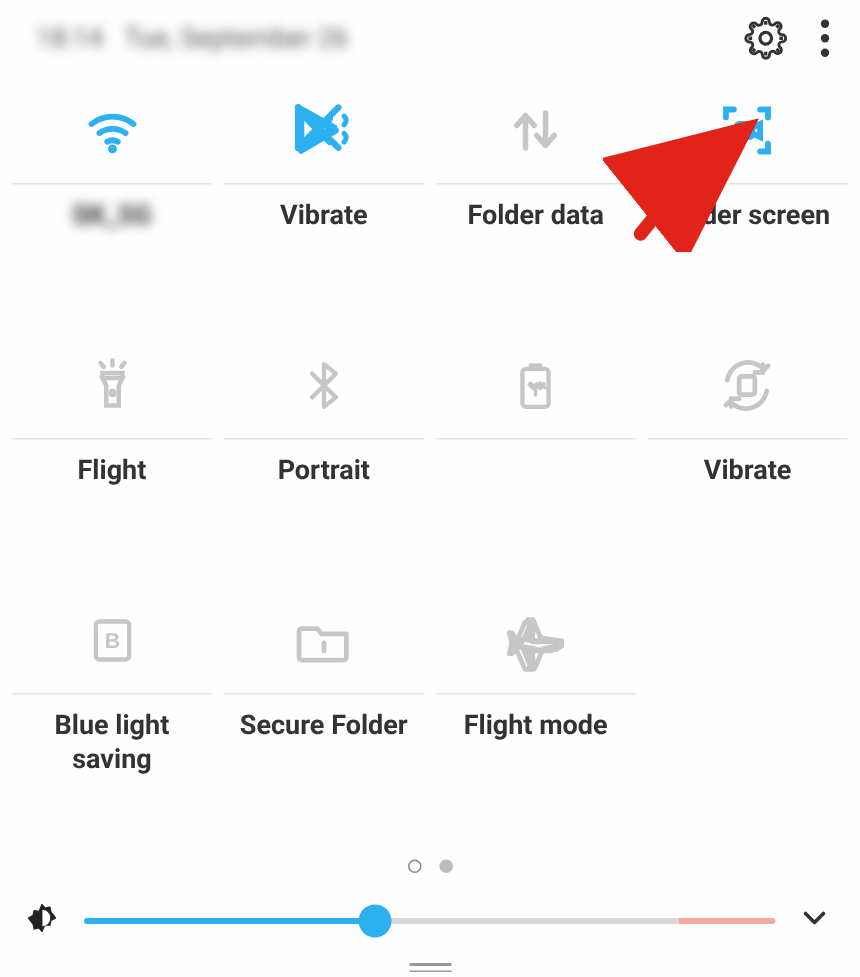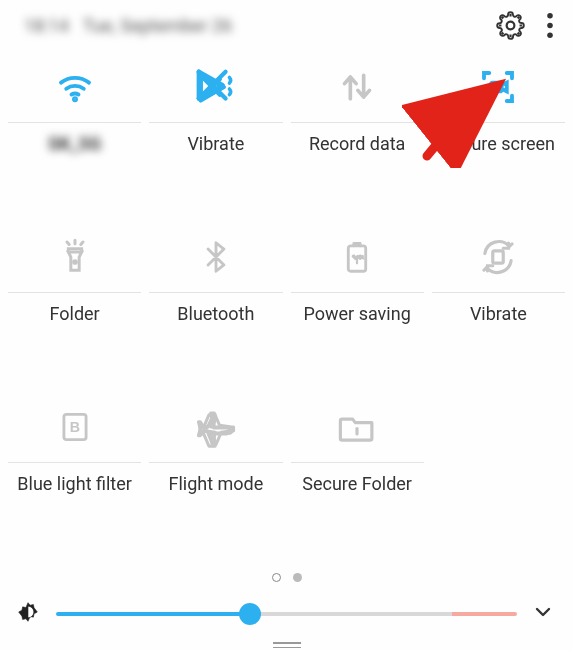--- a/index.html
+++ b/index.html
@@ -56,21 +56,21 @@
     background: #e3e3e3;
     margin: 0 4px;
   }
   .tile-label {
     text-align: center;
     font-size: 18px;
     color: #333;
     line-height: 1.25;
     padding: 10px 4px 0 4px;
     min-height: 56px;
-    font-weight: 400;
+    font-weight: 700;
   }
   .tile-label.blurred { filter: blur(4px); font-weight:700; color:#333; }
   
   .col-active svg { stroke:#2cb0f0; }
   .col-inactive svg { stroke:#c6c6c6; }
   
   .pager {
     display: flex;
     justify-content: center;
     align-items: center;
@@ -188,70 +188,69 @@
   </div>
 
   <div class="tile">
     <div class="tile-icon-zone col-inactive">
       <svg width="40" height="40" viewBox="0 0 24 24" fill="none" stroke-width="2.2" stroke-linecap="round" stroke-linejoin="round">
         <path d="M8 19V6M8 6l-3.5 4M8 6l3.5 4"></path>
           <path d="M16 5v13M16 18l-3.5-4M16 18l3.5-4"></path>
       </svg>
     </div>
     <div class="tile-divider"></div>
-    <div class="tile-label">Record data</div>
+    <div class="tile-label">Folder data</div>
   </div>
 
   <div class="tile">
     <div class="tile-icon-zone col-active">
       <svg width="42" height="42" viewBox="0 0 24 24" fill="none" stroke-width="2.2" stroke-linecap="round">
         <path d="M4 7V4h3M20 7V4h-3M4 17v3h3M20 17v3h-3"></path>
         <rect x="8" y="9.5" width="6" height="5" rx="1"></rect>
           <path d="M14 11l3-1.5v5L14 13"></path>
       </svg>
     </div>
     <div class="tile-divider"></div>
-    <div class="tile-label">Secure screen</div>
+    <div class="tile-label">Folder screen</div>
   </div>
 
   <div class="tile">
     <div class="tile-icon-zone col-inactive">
       <svg width="40" height="40" viewBox="0 0 24 24" fill="none" stroke-width="1.8" stroke-linecap="round">
         <path d="M8 9h8l-1.5 3v8h-5v-8z"></path>
           <path d="M8 9V7h8v2"></path>
         <path d="M12 4V2M8.5 4.5L7.2 3M15.5 4.5L16.8 3"></path>
         <circle cx="12" cy="15" r="0.8" fill="#c6c6c6"></circle>
       </svg>
     </div>
     <div class="tile-divider"></div>
-    <div class="tile-label">Folder</div>
+    <div class="tile-label">Flight</div>
   </div>
 
   <div class="tile">
     <div class="tile-icon-zone col-inactive">
       <svg width="38" height="38" viewBox="0 0 24 24" fill="none" stroke-width="1.8" stroke-linecap="round" stroke-linejoin="round">
         <path d="M7 7l10 10-5 4V3l5 4L7 17"></path>
       </svg>
     </div>
     <div class="tile-divider"></div>
-    <div class="tile-label">Bluetooth</div>
+    <div class="tile-label">Portrait</div>
   </div>
 
 
   <div class="tile">
     <div class="tile-icon-zone col-inactive">
       <svg width="38" height="38" viewBox="0 0 24 24" fill="none" stroke-width="1.8" stroke-linecap="round" stroke-linejoin="round">
         <rect x="6.5" y="5" width="11" height="16" rx="1.5"></rect>
           <path d="M10 5V3.5h4V5"></path>
         <path d="M10 11l2 2 2-2 2 2M12 13v3" stroke-width="1.4"></path>
         <path d="M9.5 11.5l1.5 1.5 1.5-1.5 1.5 1.5 1.5-1.5"></path>
       </svg>
     </div>
     <div class="tile-divider"></div>
-    <div class="tile-label">Power saving</div>
   </div>
 
   <div class="tile">
     <div class="tile-icon-zone col-inactive">
       <svg width="42" height="42" viewBox="0 0 24 24" fill="none" stroke-width="1.8" stroke-linecap="round">
         <path d="M4.5 10a8 8 0 0 1 14-4l1.5-1.5M19.5 14a8 8 0 0 1-14 4L4 19.5"></path>
         <path d="M18 4v3h-3M6 20v-3h3"></path>
         <rect x="9" y="8.5" width="6" height="7" rx="1"></rect>
       </svg>
     </div>
@@ -260,46 +259,46 @@
   </div>
 
   <div class="tile">
     <div class="tile-icon-zone col-inactive">
       <svg width="38" height="38" viewBox="0 0 24 24" fill="none" stroke-width="1.8">
         <rect x="5" y="4" width="14" height="16" rx="1.5"></rect>
         <text x="12" y="15" text-anchor="middle" font-size="9" fill="#c6c6c6" stroke="none" font-family="Arial" font-weight="600">B</text>
       </svg>
     </div>
     <div class="tile-divider"></div>
-    <div class="tile-label">Blue light filter</div>
+    <div class="tile-label">Blue light saving</div>
+  </div>
+
+  <div class="tile">
+    <div class="tile-icon-zone col-inactive">
+      <svg width="42" height="42" viewBox="0 0 24 24" fill="none" stroke-width="1.8" stroke-linecap="round" stroke-linejoin="round">
+        <path d="M3.5 7.5h6l1.5 2h9.5v9a1 1 0 0 1-1 1h-16a1 1 0 0 1-1-1v-10a1 1 0 0 1 1-1z"></path>
+        <circle cx="12" cy="13" r="1" fill="#c6c6c6" stroke="none"></circle>
+          <path d="M12 14v2"></path>
+      </svg>
+    </div>
+    <div class="tile-divider"></div>
+    <div class="tile-label">Secure Folder</div>
   </div>
 
   <div class="tile">
     <div class="tile-icon-zone col-inactive">
       <svg width="42" height="42" viewBox="0 0 24 24" fill="none" stroke-width="1.8" stroke-linejoin="round">
         <path d="M21 12l-7-1-3-7h-2l1.5 7L5 12l-2-3H2l1 4-1 4h1l2-3 6.5 1L10 22h2l3-7 7-1v-2z" transform="rotate(0 12 12)"></path>
         <path d="M2 12h3l3-7h2l-1 7h9l3 2-3 2h-9l1 7h-2l-3-7H2" stroke="#c6c6c6"></path>
         <path d="M21 13l-18 0M10 5l2 8M10 21l2-8M4 9l2 4M4 17l2-4" stroke="none"></path>
         <path d="M3 12.5h4l3.5-7.5h1l-0.8 7.5H20l2 1.5-2 1.5h-9.3l0.8 7.5h-1L7 14.5H3z"></path>
       </svg>
     </div>
     <div class="tile-divider"></div>
     <div class="tile-label">Flight mode</div>
-  </div>
-
-  <div class="tile">
-    <div class="tile-icon-zone col-inactive">
-      <svg width="42" height="42" viewBox="0 0 24 24" fill="none" stroke-width="1.8" stroke-linecap="round" stroke-linejoin="round">
-        <path d="M3.5 7.5h6l1.5 2h9.5v9a1 1 0 0 1-1 1h-16a1 1 0 0 1-1-1v-10a1 1 0 0 1 1-1z"></path>
-        <circle cx="12" cy="13" r="1" fill="#c6c6c6" stroke="none"></circle>
-          <path d="M12 14v2"></path>
-      </svg>
-    </div>
-    <div class="tile-divider"></div>
-    <div class="tile-label">Secure Folder</div>
   </div>
 
 </div>
 
 <div class="pager">
   <div class="dot current"></div>
   <div class="dot other"></div>
 </div>
 
 <div class="brightness-row">

